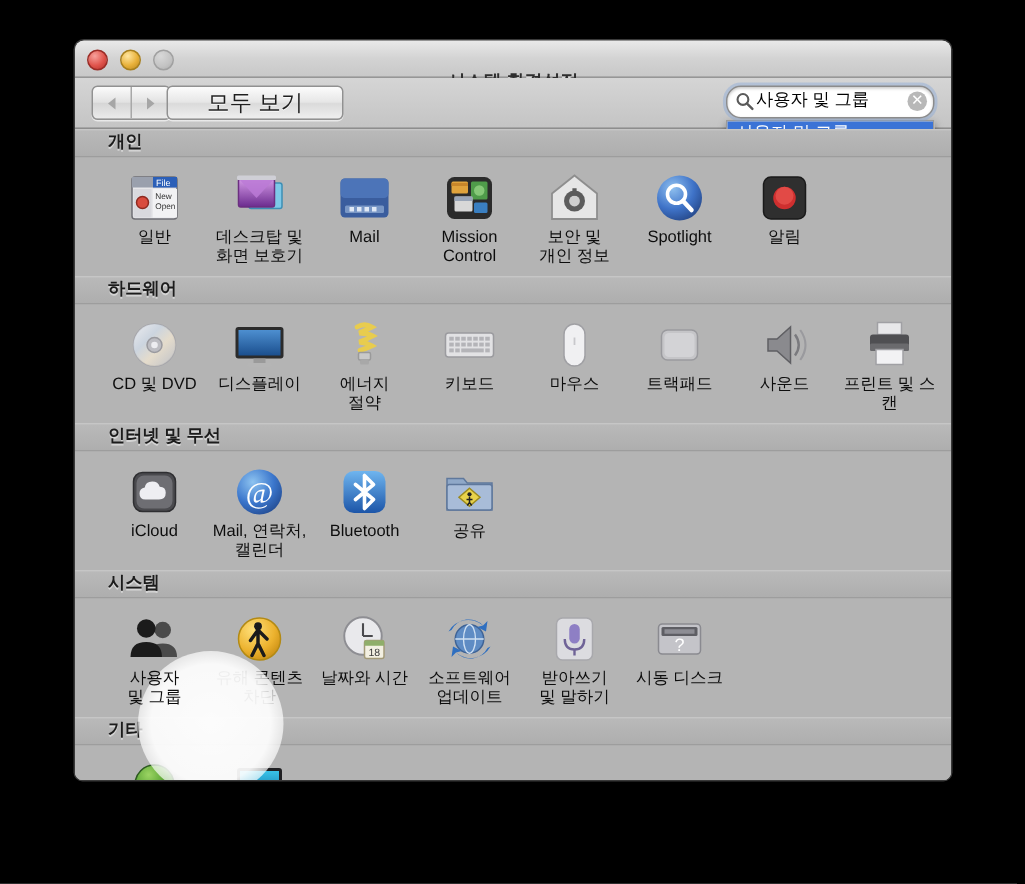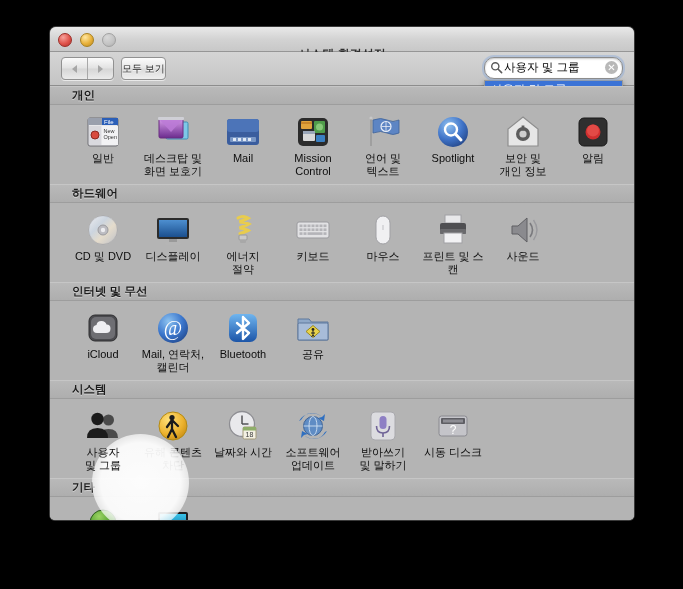--- a/index.html
+++ b/index.html
@@ -62,24 +62,24 @@
   .navbtn {
     width: 25px; height: 21px;
     display: flex; align-items: center; justify-content: center;
   }
   .navbtn + .navbtn { border-left: 1px solid #a8a8a8; }
   .tri { width: 0; height: 0; border-top: 4px solid transparent; border-bottom: 4px solid transparent; }
   .tri.left  { border-right: 5px solid #a6a6a6; }
   .tri.right { border-left: 5px solid #a6a6a6; }
 
   #showall {
-    position: absolute; left: 71px; top: 5px;
-    height: 21px; padding: 0 0;
+    position: absolute; left: 61px; top: 5px;
+    height: 21px; padding: 0 26px;
     display: flex; align-items: center; justify-content: center;
-    font-size: 10px; color: #1e1e1e;
+    font-size: 15px; color: #1e1e1e;
     border: 1px solid #919191;
     border-radius: 4px;
     background: linear-gradient(to bottom, #fcfcfc 0%, #e6e6e6 48%, #dadada 52%, #efefef 100%);
     box-shadow: 0 1px 0 rgba(255,255,255,0.6);
     text-shadow: 0 1px 0 rgba(255,255,255,0.8);
   }
 
   #searchwrap { position: absolute; right: 11px; top: 5px; width: 139px; }
   #searchfield {
     position: relative;
@@ -280,63 +280,50 @@
               <circle cx="25.5" cy="14" r="3.5" fill="#86c878"></circle>
               <rect x="9" y="18" width="12" height="10" rx="1" fill="#d8d8d8"></rect>
               <rect x="9" y="18" width="12" height="3" fill="#9aa6b8"></rect>
               <rect x="22" y="22" width="9" height="7" rx="1" fill="#3a7fc1"></rect>
             </svg>
           </div>
           <div class="pane-label">Mission
 Control</div>
         </div>
 
-        <div class="pane-item">
-          <div class="pane-icon">
-            <svg viewBox="0 0 38 38" width="38" height="38">
-              <line x1="7" y1="5" x2="7" y2="33" stroke="#9a9a9a" stroke-width="1.6"></line>
-              <circle cx="7" cy="5" r="1.6" fill="#c8c8c8"></circle>
-              <path d="M9 7 q8 -3 14 0 q6 3 12 0 l0 13 q-6 3 -12 0 q-6 -3 -14 0 z" fill="#5d85c4" stroke="#3f6399" stroke-width="0.8"></path>
-              <circle cx="22" cy="13.5" r="5" fill="none" stroke="#e8eef8" stroke-width="1.2"></circle>
-              <path d="M17.5 13.5 h9 M22 8.6 v9.8" stroke="#e8eef8" stroke-width="0.8"></path>
-            </svg>
-          </div>
-          <div class="pane-label">언어 및
-텍스트</div>
+
+        <div class="pane-item">
+          <div class="pane-icon">
+            <svg viewBox="0 0 38 38" width="38" height="38">
+              <path d="M19 4 L34 16 L34 33 L4 33 L4 16 Z" fill="#e6e6e6" stroke="#8e8e8e" stroke-width="1.2"></path>
+              <circle cx="19" cy="21" r="7" fill="#5c5c5c"></circle>
+              <circle cx="19" cy="21" r="3.6" fill="#cfcfcf"></circle>
+              <rect x="17.6" y="12.5" width="2.8" height="5" fill="#5c5c5c"></rect>
+            </svg>
+          </div>
+          <div class="pane-label">보안 및
+개인 정보</div>
         </div>
 
         <div class="pane-item">
           <div class="pane-icon">
             <svg viewBox="0 0 38 38" width="38" height="38">
               <circle cx="19" cy="19" r="15" fill="url(#spg)"></circle>
               <defs>
                 <radialGradient id="spg" cx="0.35" cy="0.28" r="0.85">
                   <stop offset="0%" stop-color="#8fc0ef"></stop>
                   <stop offset="55%" stop-color="#3f73c8"></stop>
                   <stop offset="100%" stop-color="#21407e"></stop>
                 </radialGradient>
               </defs>
               <circle cx="17" cy="16.5" r="6" fill="none" stroke="#ffffff" stroke-width="2.4"></circle>
               <line x1="21.4" y1="21" x2="27" y2="27" stroke="#ffffff" stroke-width="3" stroke-linecap="round"></line>
             </svg>
           </div>
           <div class="pane-label">Spotlight</div>
-        </div>
-
-        <div class="pane-item">
-          <div class="pane-icon">
-            <svg viewBox="0 0 38 38" width="38" height="38">
-              <path d="M19 4 L34 16 L34 33 L4 33 L4 16 Z" fill="#e6e6e6" stroke="#8e8e8e" stroke-width="1.2"></path>
-              <circle cx="19" cy="21" r="7" fill="#5c5c5c"></circle>
-              <circle cx="19" cy="21" r="3.6" fill="#cfcfcf"></circle>
-              <rect x="17.6" y="12.5" width="2.8" height="5" fill="#5c5c5c"></rect>
-            </svg>
-          </div>
-          <div class="pane-label">보안 및
-개인 정보</div>
         </div>
 
         <div class="pane-item">
           <div class="pane-icon">
             <svg viewBox="0 0 38 38" width="38" height="38">
               <rect x="5" y="5" width="28" height="28" rx="5" fill="#2f2f2f" stroke="#1a1a1a"></rect>
               <circle cx="19" cy="19" r="7.5" fill="#cf2f2f"></circle>
               <circle cx="19" cy="17.5" r="6" fill="#e24a46"></circle>
             </svg>
           </div>
@@ -432,42 +419,51 @@
         <div class="pane-item">
           <div class="pane-icon">
             <svg viewBox="0 0 38 38" width="38" height="38">
               <rect x="12" y="5" width="14" height="28" rx="7" fill="#f0f0f2" stroke="#a0a0a4"></rect>
               <line x1="19" y1="14" x2="19" y2="19" stroke="#c8c8cc" stroke-width="1.2"></line>
             </svg>
           </div>
           <div class="pane-label">마우스</div>
         </div>
 
+        <div class="pane-item">
+          <div class="pane-icon">
+            <svg viewBox="0 0 38 38" width="38" height="38">
+              <rect x="7" y="9" width="24" height="20" rx="4" fill="#c5c5c8" stroke="#9a9a9e"></rect>
+              <rect x="9" y="11" width="20" height="16" rx="3" fill="#d3d3d6"></rect>
+            </svg>
+          </div>
+          <div class="pane-label">트랙패드</div>
+        </div>
+
+        <div class="pane-item">
+          <div class="pane-icon">
+            <svg viewBox="0 0 38 38" width="38" height="38">
+              <path d="M8 15 h6 l9 -8 v24 l-9 -8 h-6 z" fill="#8a8a8e" stroke="#5f5f63"></path>
+              <path d="M26 12 q5 7 0 14" fill="none" stroke="#7a7a7e" stroke-width="1.6"></path>
+              <path d="M29.5 9 q7 10 0 20" fill="none" stroke="#9a9a9e" stroke-width="1.4"></path>
+            </svg>
+          </div>
+          <div class="pane-label">사운드</div>
+        </div>
 
         <div class="pane-item">
           <div class="pane-icon">
             <svg viewBox="0 0 38 38" width="38" height="38">
               <rect x="11" y="4" width="16" height="8" fill="#e8e8ea" stroke="#a0a0a4"></rect>
               <rect x="6" y="12" width="26" height="11" rx="2" fill="#4f4f52"></rect>
               <rect x="6" y="18" width="26" height="5" rx="1" fill="#6a6a6d"></rect>
               <rect x="10" y="22" width="18" height="10" fill="#f2f2f4" stroke="#a0a0a4"></rect>
             </svg>
           </div>
           <div class="pane-label">프린트 및 스캔</div>
-        </div>
-
-        <div class="pane-item">
-          <div class="pane-icon">
-            <svg viewBox="0 0 38 38" width="38" height="38">
-              <path d="M8 15 h6 l9 -8 v24 l-9 -8 h-6 z" fill="#8a8a8e" stroke="#5f5f63"></path>
-              <path d="M26 12 q5 7 0 14" fill="none" stroke="#7a7a7e" stroke-width="1.6"></path>
-              <path d="M29.5 9 q7 10 0 20" fill="none" stroke="#9a9a9e" stroke-width="1.4"></path>
-            </svg>
-          </div>
-          <div class="pane-label">사운드</div>
         </div>
 
       </div>
     </div>
 
     <div class="section">
       <div class="section-head">인터넷 및 무선</div>
       <div class="section-body">
 
         <div class="pane-item">

